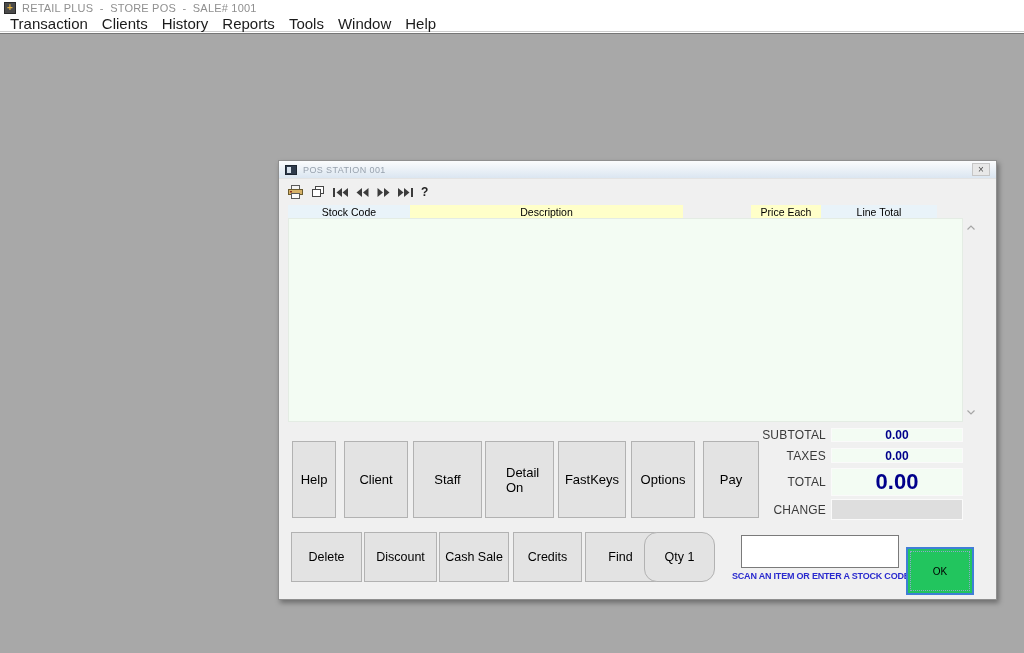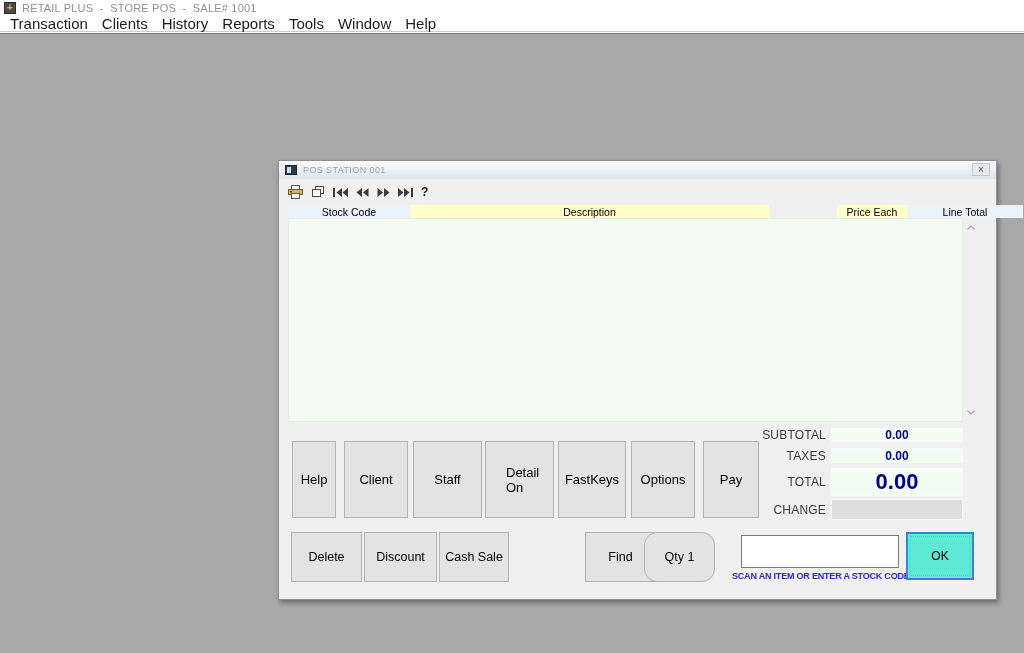--- a/index.html
+++ b/index.html
@@ -39,21 +39,21 @@
   .dlg-toolbar { position:absolute; top:18px; left:0; right:0; height:26px;
                  display:flex; align-items:center; gap:8px; padding-left:9px; }
   .tb-icon { display:inline-flex; align-items:center; justify-content:center; height:15px; }
   .tb-help { font-size:12px; font-weight:bold; color:#222; }
 
   
   .grid-header { position:absolute; left:9px; top:44px; height:13px; display:flex; }
   .gh { display:flex; align-items:center; justify-content:center; height:13px;
         font-size:10.5px; color:#000; background:#e9f3f9; }
   .gh.hl { background:#ffffc9; }
-  .w-stock { width:122px; } .w-desc { width:359px; } .w-qty { width:68px;margin-top:32px; }
+  .w-stock { width:122px; } .w-desc { width:273px; } .w-qty { width:68px;margin-top:32px; }
   .w-price { width:70px; }  .w-ltotal { width:116px; }
 
   .grid-body { position:absolute; left:9px; top:57px; width:675px; height:204px;
                background:#f3fcf3; border:1px solid #e4ece4; }
   .vscroll { position:absolute; left:684px; top:57px; width:16px; height:204px; background:#f0f0f0; }
   .vs-arrow { position:absolute; left:0; width:16px; height:15px;
               display:flex; align-items:center; justify-content:center; }
   .vs-up { top:2px; } .vs-down { bottom:2px; }
 
   
@@ -81,24 +81,24 @@
   .t-tax  { top:287px; height:15px; } .t-tax .t-box  { font-size:12px; }
   .t-tot  { top:307px; height:28px; } .t-tot .t-box  { font-size:22px; }
   .t-chg  { top:338px; height:21px; } .t-chg .t-box  { background:#dedede; }
 
   
   .scan-input { position:absolute; left:462px; top:374px; width:158px; height:33px;
                 border:1px solid #7a7a7a; background:#fff; font-size:14px; padding:0 4px;
                 font-family:"Liberation Sans", sans-serif; }
   .scan-hint { position:absolute; left:453px; top:410px; font-size:9px; font-weight:bold;
                color:#2a2ace; letter-spacing:-0.2px; white-space:nowrap; }
-  .ok-btn { position:absolute; left:627px; top:371px; width:68px; height:48px;
-            background:#5eead4; border:2px solid #3f7fd6;
+  .ok-btn { position:absolute; left:627px; top:386px; width:68px; height:48px;
+            background:#22c55e; border:2px solid #3f7fd6;
             display:flex; align-items:center; justify-content:center;
-            font-size:12px; color:#000; outline:1px dotted #8fa9c9; outline-offset:-5px; cursor:default; }
+            font-size:10px; color:#000; outline:1px dotted #8fa9c9; outline-offset:-5px; cursor:default; }
 </style>
 </head>
 <body>
 
 <div class="titlebar">
   <span class="app-icon">+</span>
   <span class="app-title">RETAIL PLUS  -  STORE POS  -  SALE# 1001</span>
 </div>
 <div class="menubar">
   <span class="menu-item">Transaction</span>
@@ -208,20 +208,21 @@
     <div class="btn fnrow fb2">Client</div>
     <div class="btn fnrow fb3">Staff</div>
     <div class="btn fnrow fb4">Detail On</div>
     <div class="btn fnrow fb5">FastKeys</div>
     <div class="btn fnrow fb6">Options</div>
     <div class="btn fnrow fb7">Pay</div>
 
     <div class="btn acrow ab1">Delete</div>
     <div class="btn acrow ab2">Discount</div>
     <div class="btn acrow ab3">Cash Sale</div>
+    <div class="btn acrow ab4">Credits</div>
     <div class="btn acrow ab5">Find</div>
     <div class="btn acrow ab6">Qty 1</div>
 
     <input class="scan-input" type="text" value="" style="">
     <div class="scan-hint">SCAN AN ITEM OR ENTER A STOCK CODE</div>
     <div class="ok-btn">OK</div>
 
   </div>
 </div>
 

